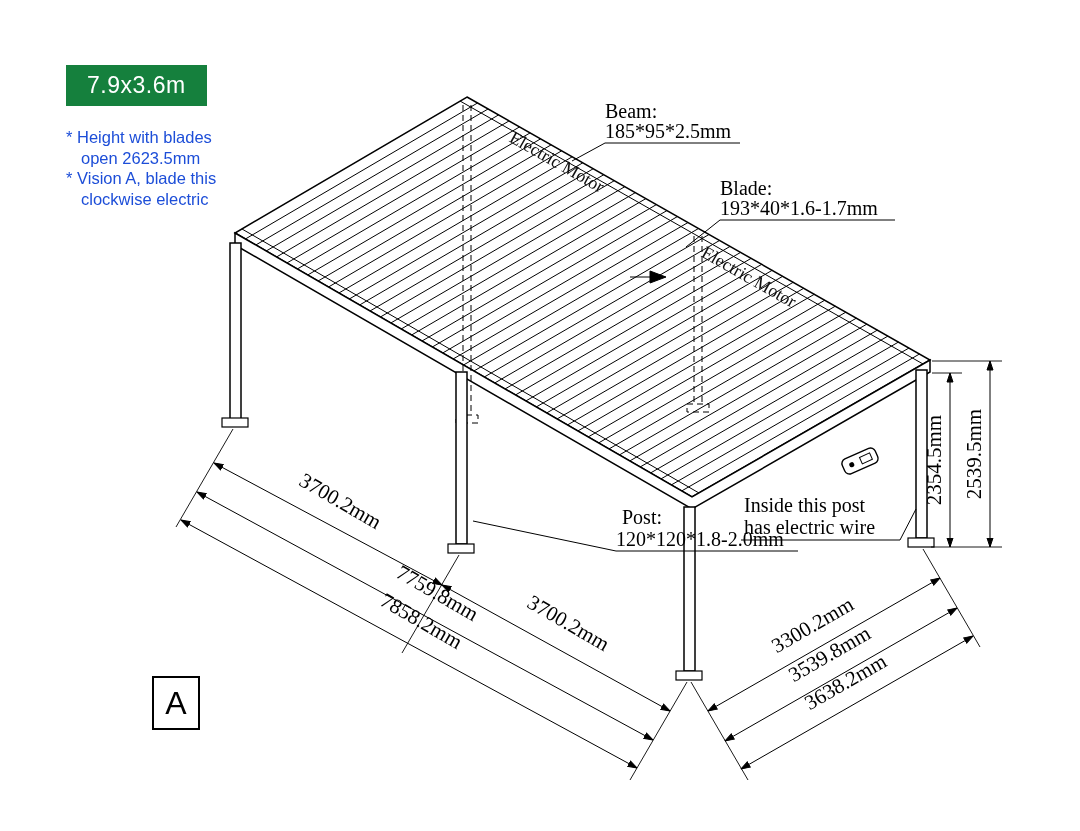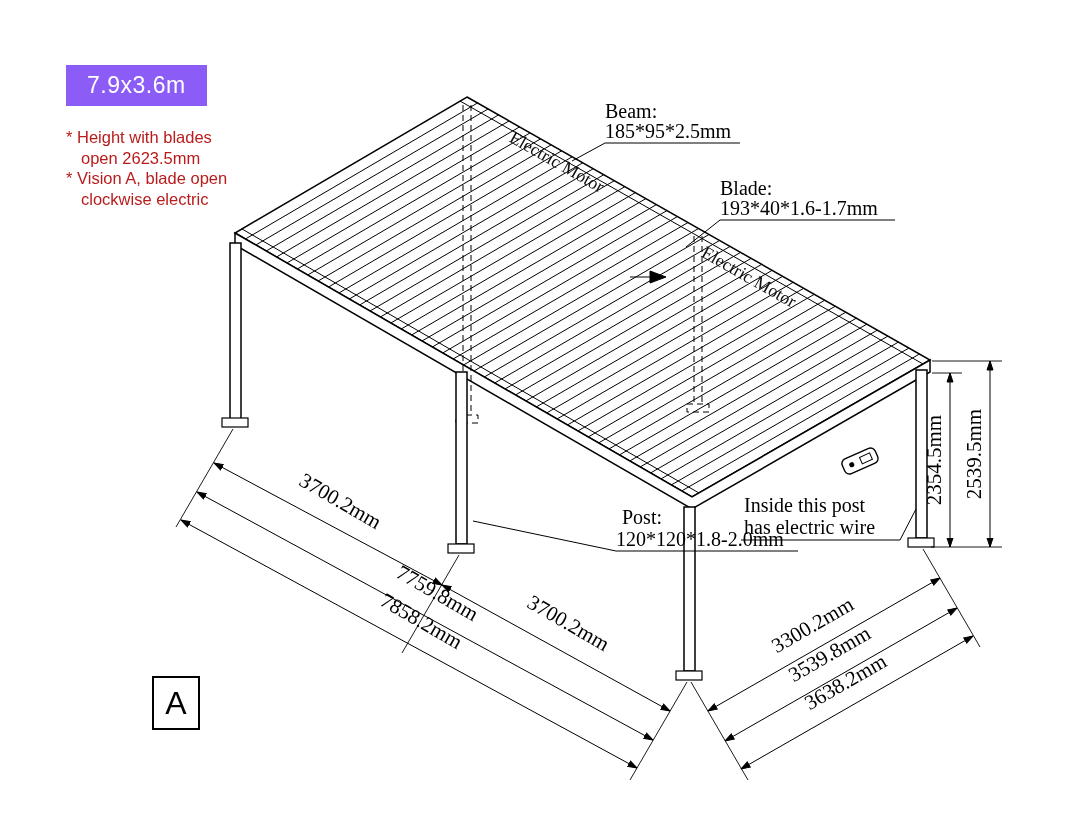--- a/index.html
+++ b/index.html
@@ -5,21 +5,21 @@
   * { margin:0; padding:0; box-sizing:border-box; }
   html,body { background:#ffffff; }
   body { font-family:"Liberation Sans", sans-serif; }
   .canvas { position:relative; width:1080px; height:831px; background:#ffffff; overflow:hidden; }
   .size-badge {
     position:absolute; left:66px; top:65px;
     background:#186C4F; color:#ffffff;
     font-size:23px; line-height:1; padding:9px 21px;
     letter-spacing:0.5px;
   }
-  .notes { position:absolute; left:66px; top:127px; font-size:16.5px; color:#b91c1c; line-height:20.5px; }
+  .notes { position:absolute; left:66px; top:127px; font-size:16.5px; color:#1d4ed8; line-height:20.5px; }
   .notes .indent { padding-left:15px; }
   .vision-box {
     position:absolute; left:152px; top:676px; width:48px; height:54px;
     border:2px solid #000; display:flex; align-items:center; justify-content:center;
     font-size:32px; color:#000;
   }
   svg.drawing { position:absolute; left:0; top:0; }
   svg.drawing line, svg.drawing path, svg.drawing rect { stroke:#000; }
   .outline { fill:#ffffff; stroke-width:1.5px; }
   .thin { stroke-width:1px; fill:none; }
@@ -31,26 +31,26 @@
   .leader { stroke-width:1px; }
   .dim { font-family:"Liberation Serif","DejaVu Serif",serif; font-size:21px; fill:#000; stroke:none; }
   .callout { font-family:"Liberation Serif","DejaVu Serif",serif; font-size:20px; fill:#000; stroke:none; }
   .motor { font-family:"Liberation Serif","DejaVu Serif",serif; font-size:18px; fill:#111; stroke:none; }
 </style>
 </head>
 <body>
 
 <div class="canvas">
 
-  <div class="size-badge" style="background-color: #8b5cf6;">7.9x3.6m</div>
+  <div class="size-badge" style="background-color: #15803d;">7.9x3.6m</div>
 
   <div class="notes">
     <div>* Height with blades</div>
     <div class="indent">open 2623.5mm</div>
-    <div>* Vision A, blade open</div>
+    <div>* Vision A, blade this</div>
     <div class="indent">clockwise electric</div>
   </div>
 
   <div class="vision-box">
     <span>A</span>
   </div>
 
   <svg class="drawing" width="1080" height="831" viewBox="0 0 1080 831">
     <defs>
       <marker id="arr" viewBox="0 0 10 10" refX="9.5" refY="5" markerWidth="10" markerHeight="10" orient="auto-start-reverse">

